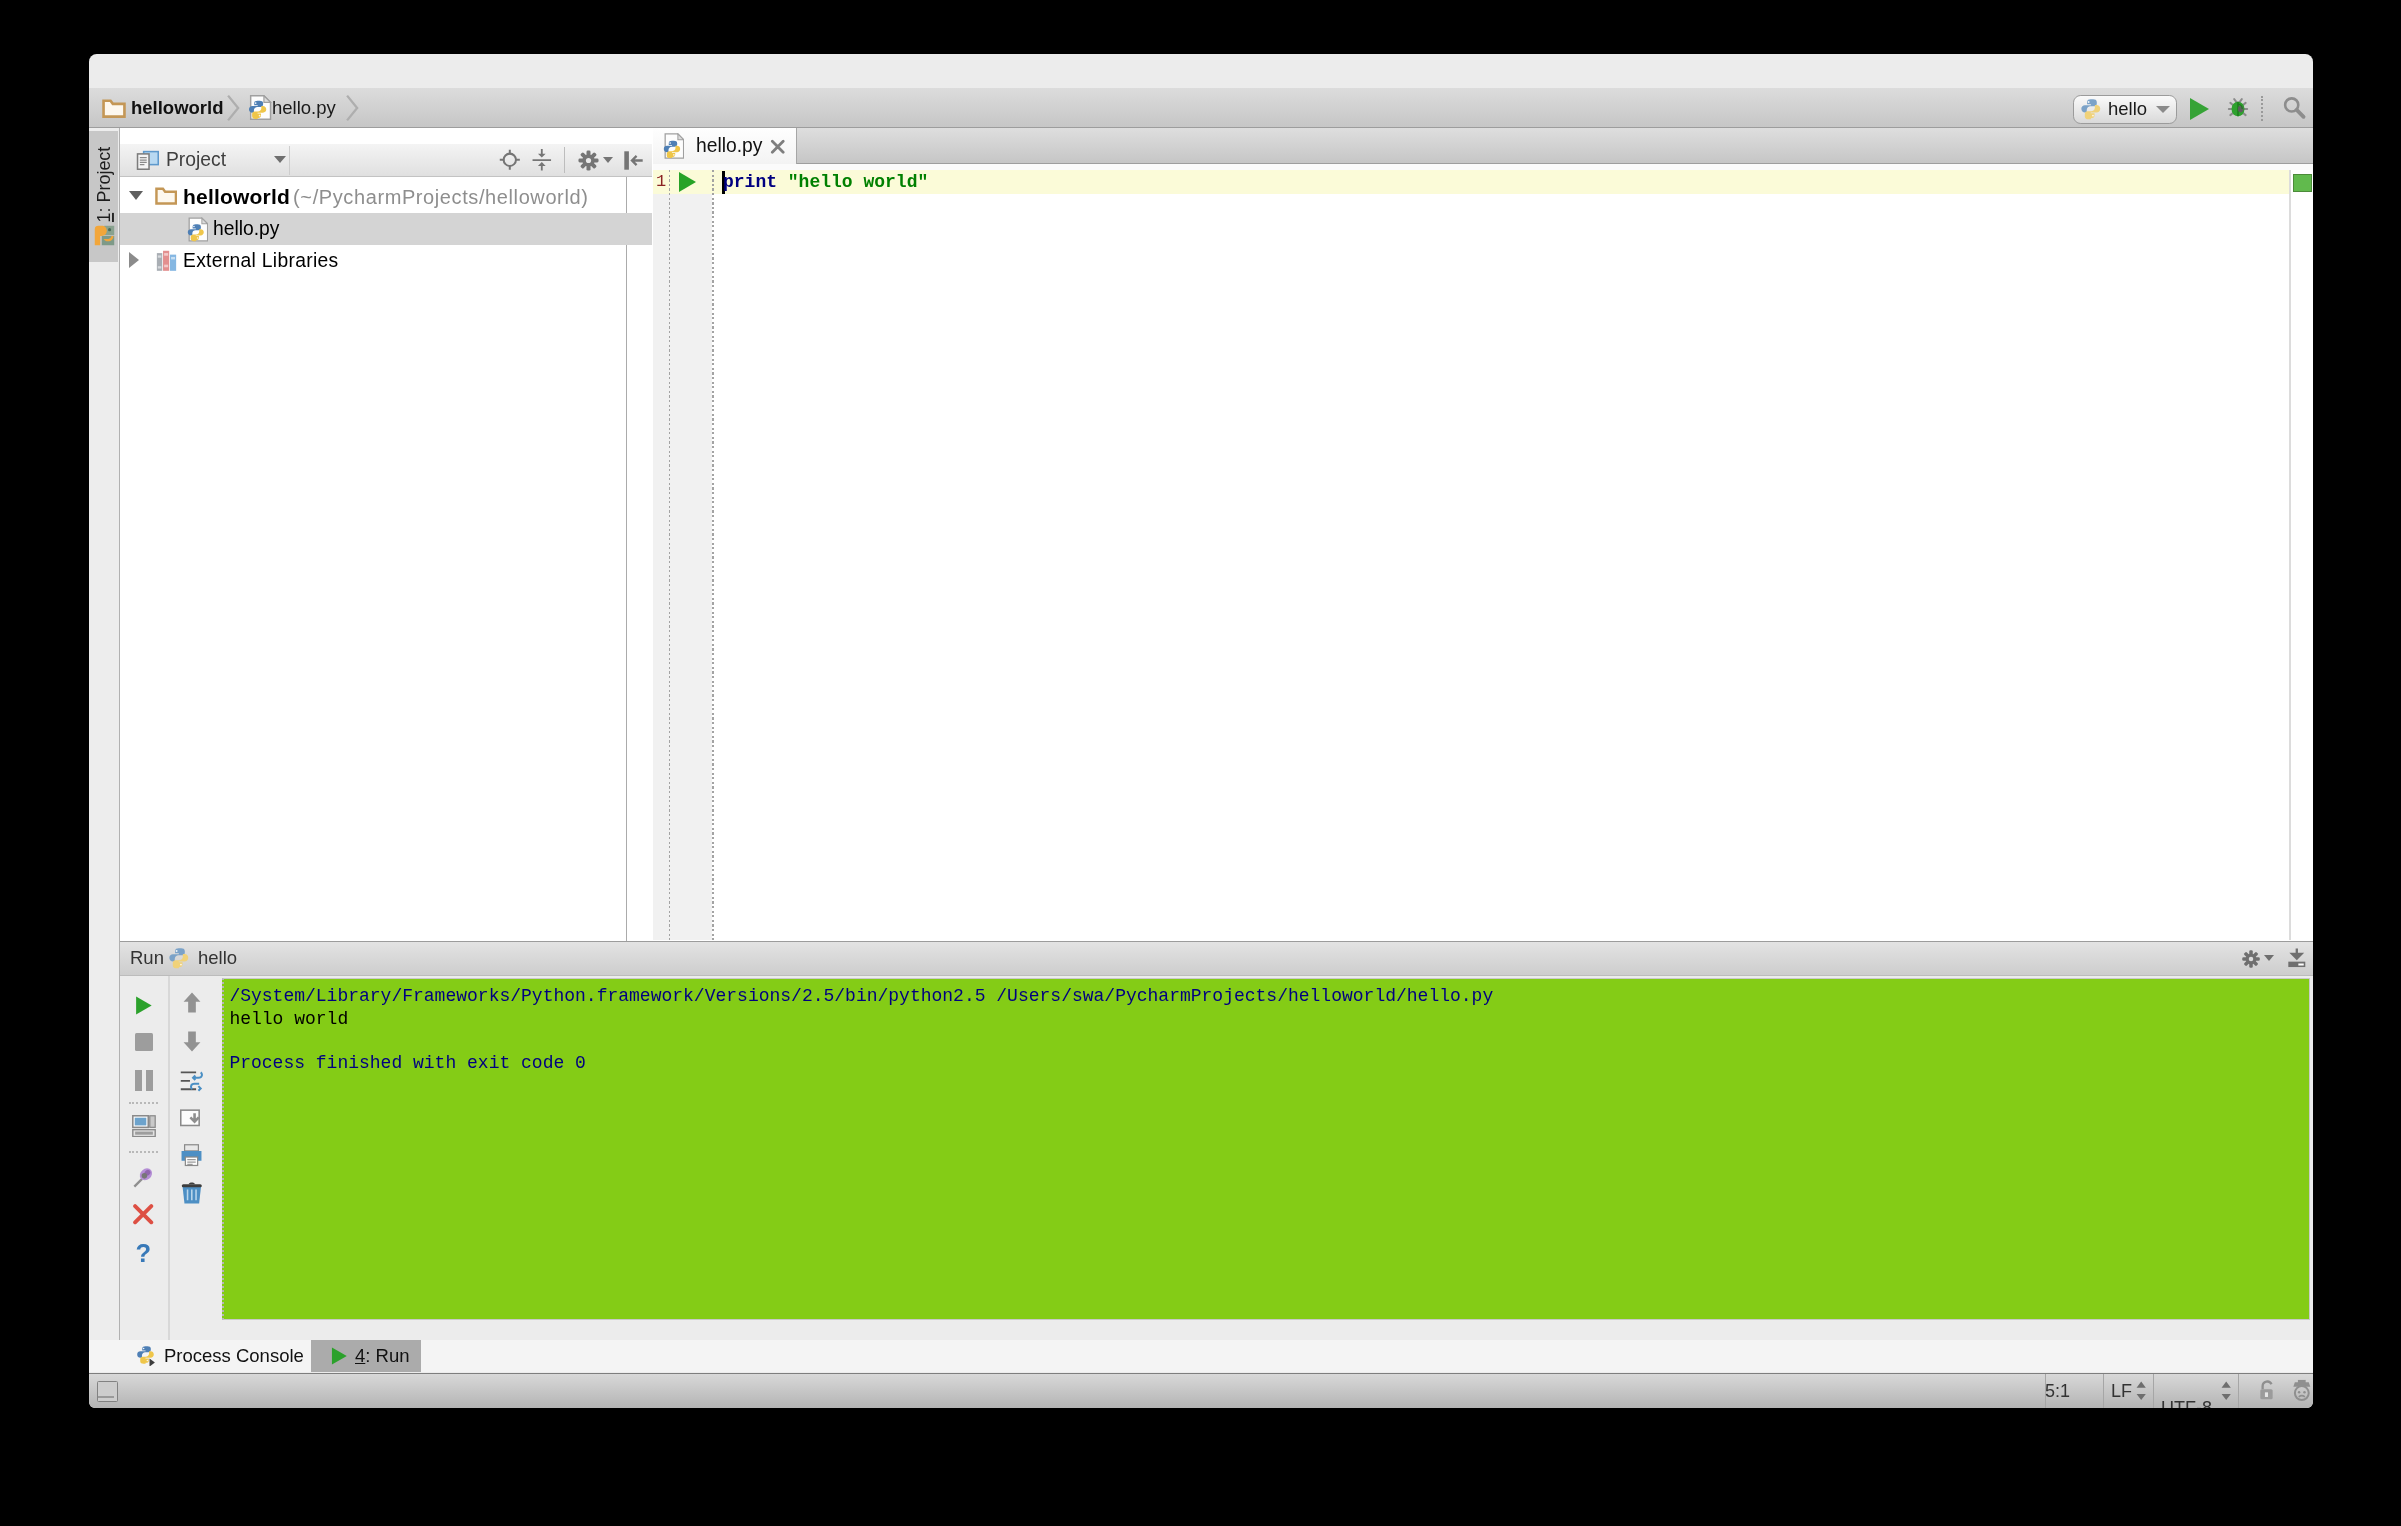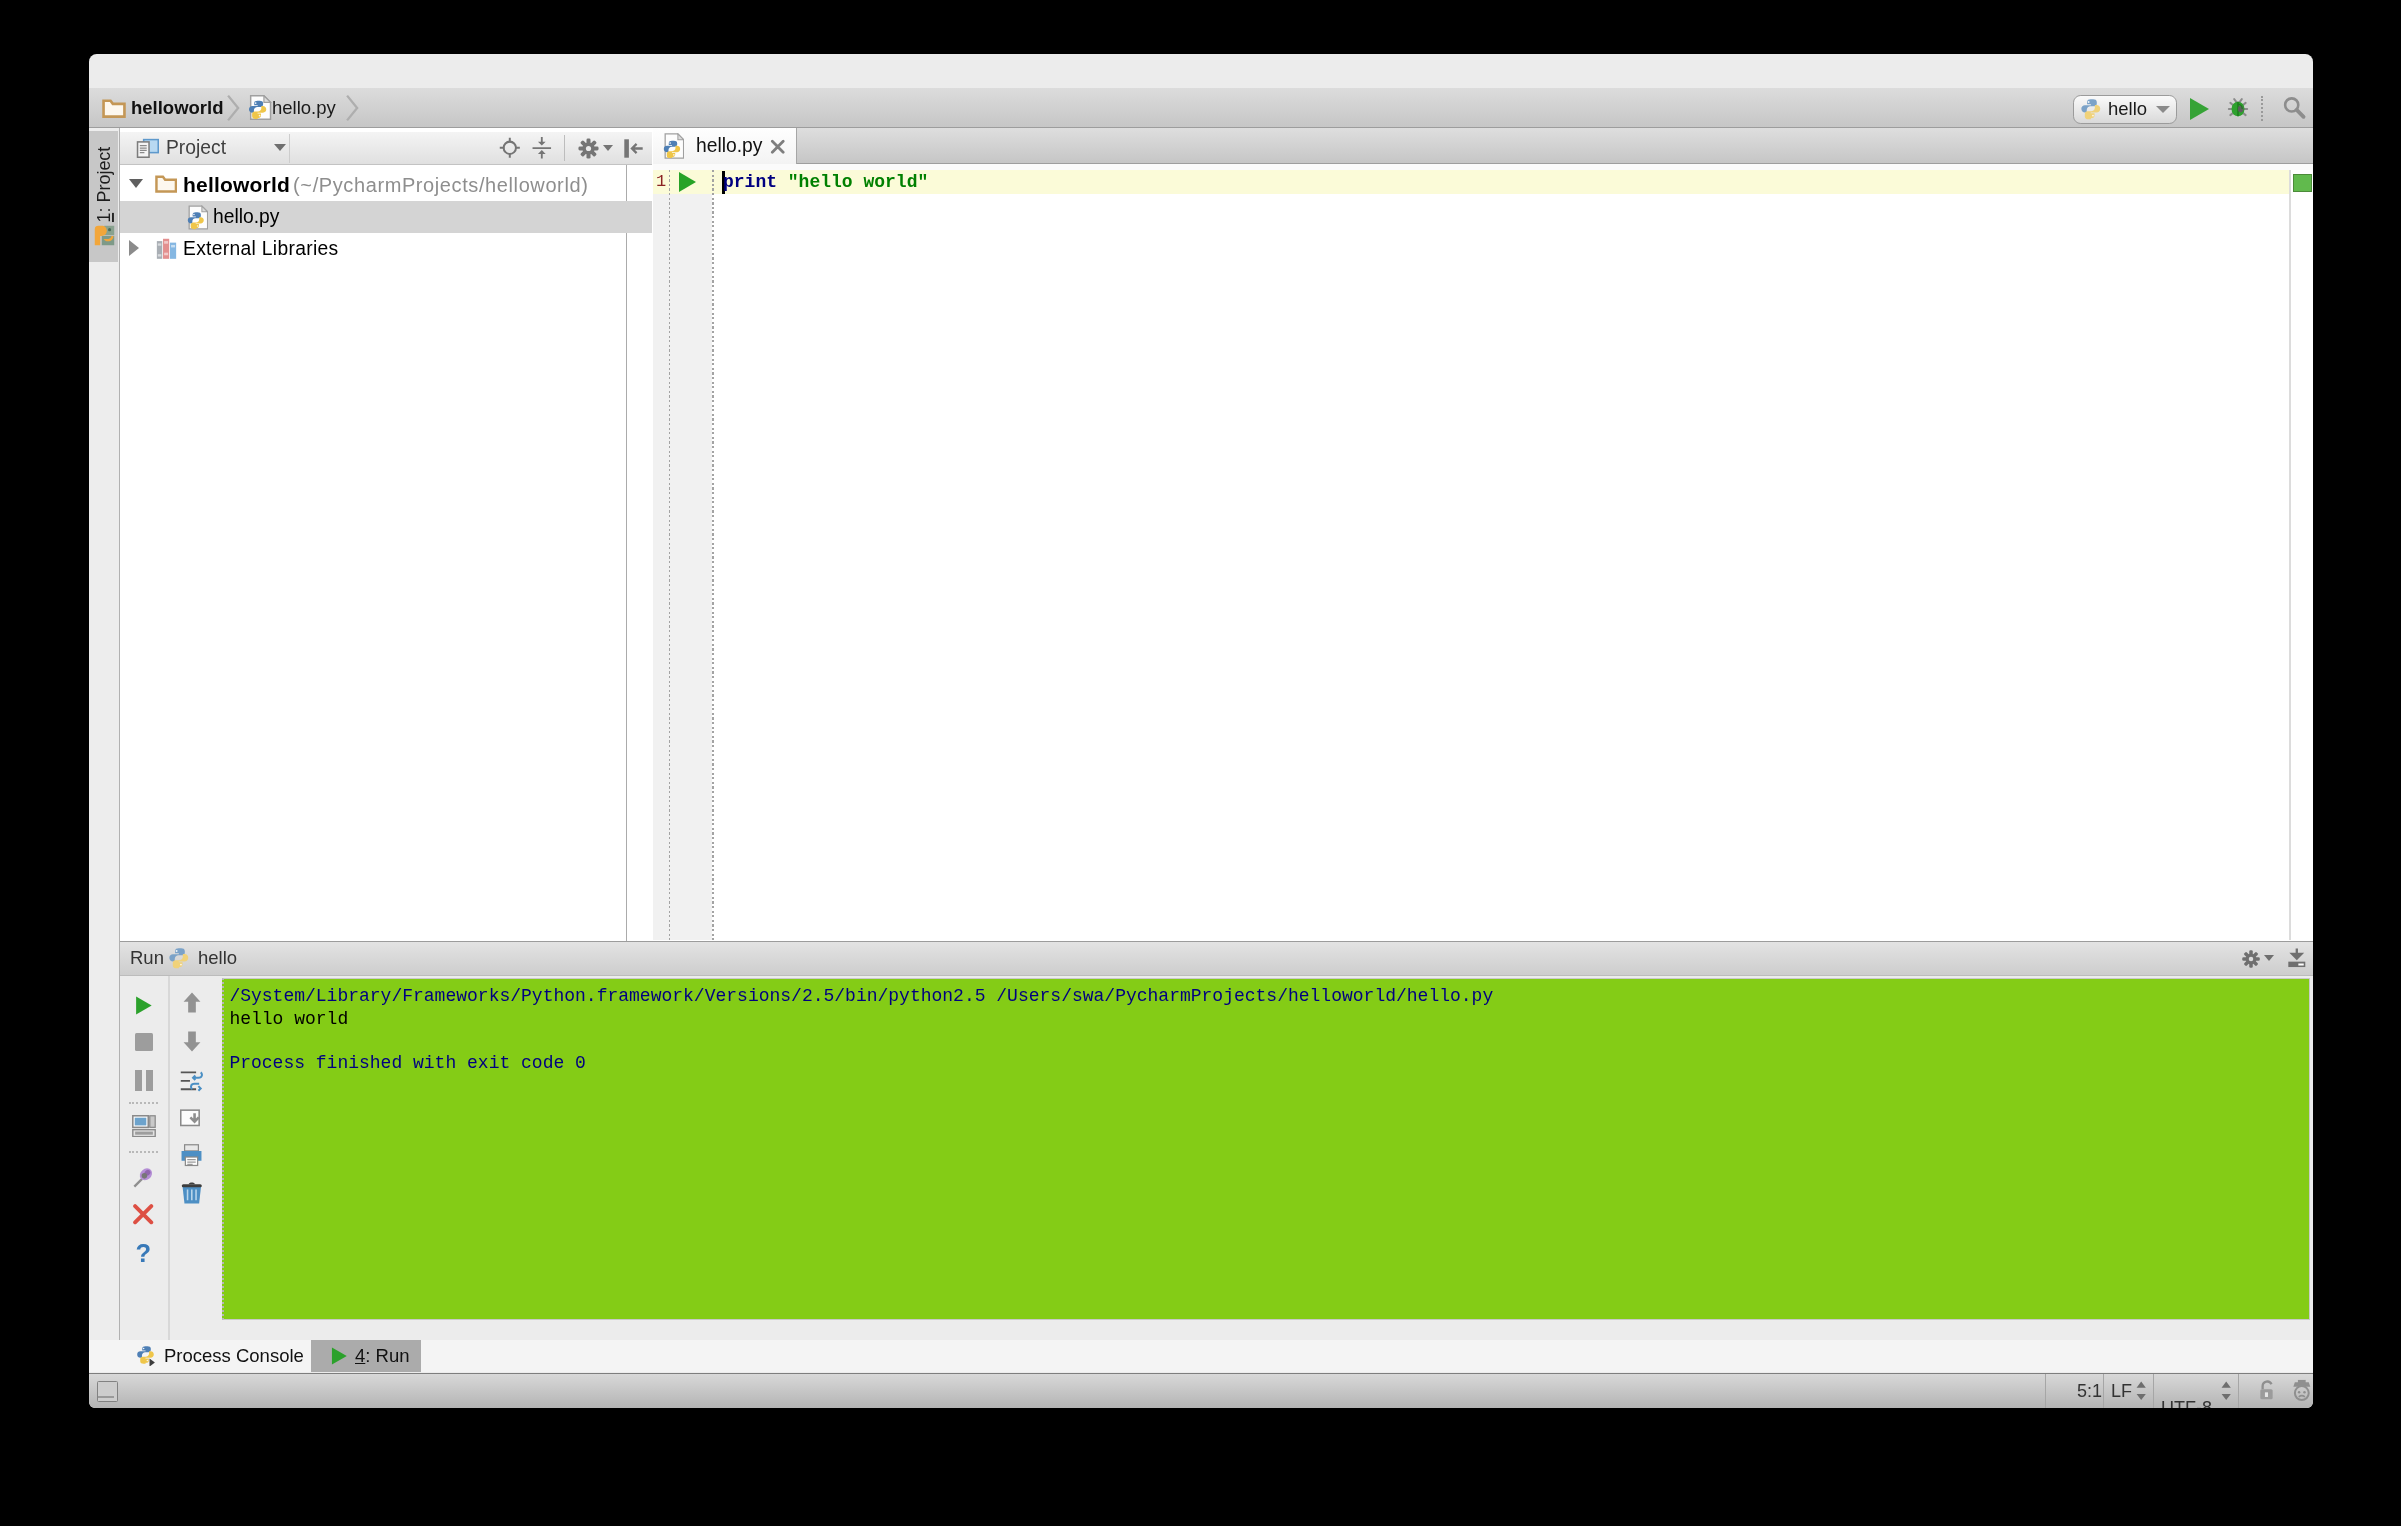--- a/index.html
+++ b/index.html
@@ -4,21 +4,21 @@
 *{margin:0;padding:0;box-sizing:border-box}
 html,body{width:2401px;height:1527px;background:#000;overflow:hidden}
 body{font-family:"Liberation Sans",sans-serif;-webkit-font-smoothing:antialiased}
 #win{position:absolute;left:89px;top:54px;width:2224px;height:1354px;border-radius:7.7px 7.7px 6.2px 6.2px;overflow:hidden;background:#ececec}
 .abs{position:absolute}
 #title{left:0;top:0;width:2224px;height:34px;background:linear-gradient(#f1f1f1,#cfcfcf 75%,#c2c2c2);border-bottom:1.5px solid #6c6c6c}
 .tl{top:7.7px;width:19.3px;height:19.3px;border-radius:50%}
 #nav{left:0;top:34px;width:2224px;height:40px;background:linear-gradient(#dcdcdc,#c6c6c6);border-bottom:1.5px solid #9d9d9d}
 #main{left:31px;top:74px;width:2194px;height:813px;background:#fff}
 #stripe{left:0;top:74px;width:31px;height:1212px;background:#ededed;border-right:1.5px solid #b1b1b1}
-#proj{left:0;top:4px;width:507px;height:813px;background:#fff;border-right:1.5px solid #ababab}
+#proj{left:0;top:16px;width:507px;height:813px;background:#fff;border-right:1.5px solid #ababab}
 #phead{left:0;top:0;width:532px;height:33px;background:linear-gradient(#f4f4f4,#e0e0e0);border-bottom:1.5px solid #c3c3c3}
 #editor{left:533px;top:0;width:1660px;height:813px;background:#fff}
 #tabbar{left:0;top:0;width:1660px;height:42px;background:linear-gradient(#dcdcdc,#cbcbcb 80%);border-bottom:0}
 #ebody{left:0;top:42px;width:1660px;height:770px;background:#fff}
 #run{left:31px;top:887px;width:2194px;height:399px;background:#ececec;border-top:1.5px solid #9c9c9c}
 #rhead{left:0;top:0;width:2194px;height:34px;background:linear-gradient(#e3e3e3,#cdcdcd);border-bottom:1.5px solid #bcbcbc}
 #twbar{left:0;top:1286px;width:2224px;height:32px;background:#f4f4f4}
 #status{left:0;top:1319px;width:2224px;height:36px;background:linear-gradient(#d8d8d8,#b3b3b3);border-top:1.5px solid #7e7e7e}
 .mono{font-family:"Liberation Mono",monospace}
 svg{display:block}
@@ -379,21 +379,21 @@
     </div>
   </div>
   <div class="abs" id="status">
     <div class="abs" style="left:7.7px;top:7px;width:21px;height:21px;border:1.9px solid #828282;background:#cdcdcd;border-radius:1.5px">
         <div style="position:absolute;left:0.8px;top:14px;width:15.5px;height:2.3px;background:#9a9a9a"></div>
       </div>
     <div class="abs" style="left:1956px;top:0;height:34px;border-left:1.5px solid #a6a6a6"></div>
     <div class="abs" style="left:2014px;top:0;height:34px;border-left:1.5px solid #a6a6a6"></div>
     <div class="abs" style="left:2064px;top:0;height:34px;border-left:1.5px solid #a6a6a6"></div>
     <div class="abs" style="left:2149px;top:0;height:34px;border-left:1.5px solid #a6a6a6"></div>
-    <div class="abs" style="left:1956px;top:0;width:57px;height:34px;line-height:34px;font-size:18px;color:#333;text-align:right">5:1</div>
+    <div class="abs" style="left:1956px;top:0;width:57px;height:34px;line-height:34px;font-size:18px;color:#333;text-align:left">5:1</div>
     <div class="abs" style="left:2022px;top:0;height:30px;line-height:34px;font-size:18px;color:#333">LF</div>
     <div class="abs" style="left:2046px;top:6.2px">
         <svg width="12.4" height="21.6" viewBox="0 0 16 28">
           <path d="M8 2l6 8H2zM8 26l-6-8h12z" fill="#6e6e6e"></path>
         </svg>
       </div>
     <div class="abs" style="left:2072px;top:17px;height:34px;line-height:34px;font-size:18px;color:#333">UTF-8</div>
     <div class="abs" style="left:2131px;top:6.2px">
         <svg width="12.4" height="21.6" viewBox="0 0 16 28">
           <path d="M8 2l6 8H2zM8 26l-6-8h12z" fill="#6e6e6e"></path>

